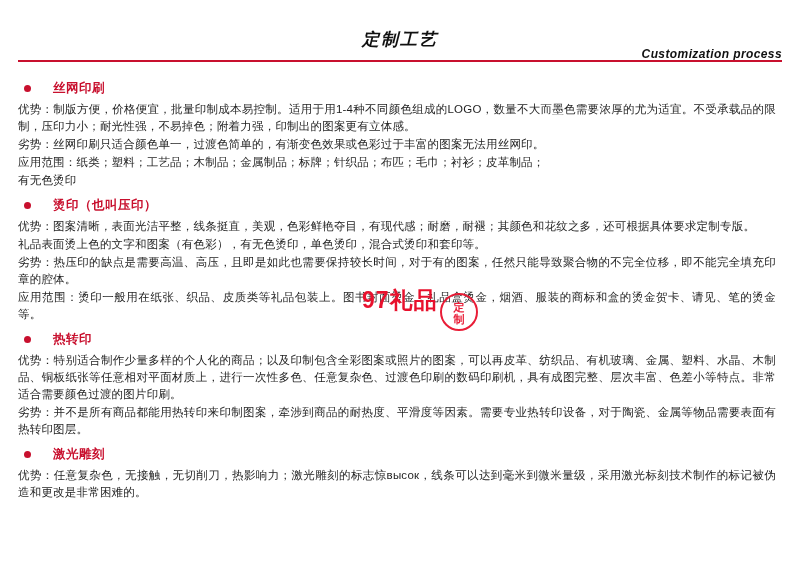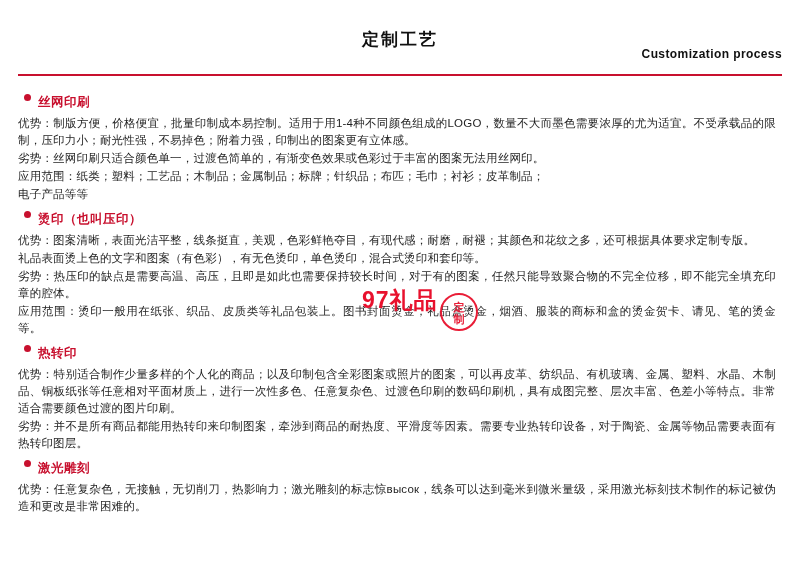--- a/index.html
+++ b/index.html
@@ -19,21 +19,22 @@
     position: relative;
     width: 800px;
     height: 588px;
     box-sizing: border-box;
     padding: 0 18px;
   }
 
   
   .header {
     position: relative;
-    height: 76px;
+    height: 62px;
+    font-style: italic;
   }
   .doc-title {
     text-align: center;
     font-size: 17px;
     font-weight: bold;
     letter-spacing: 2px;
     color: #111;
     padding-top: 28px;
   }
   .doc-subtitle {
@@ -57,22 +58,22 @@
 
   
   .content {
     padding-top: 10px;
   }
   .section {
     margin-bottom: 7px;
   }
   .sec-head {
     display: flex;
-    align-items: flex-start;
-    gap: 7px;
+    align-items: center;
+    gap: 22px;
     margin: 8px 0 4px 6px;
   }
   .bullet {
     width: 7px;
     height: 7px;
     border-radius: 50%;
     background: #c8102e;
     flex: 0 0 auto;
     display: inline-block;
   }
@@ -146,21 +147,21 @@
 
     <div class="section">
       <div class="sec-head">
         <span class="bullet"></span>
         <span class="sec-title">丝网印刷</span>
       </div>
       <div class="sec-body">
         <p class="para">优势：制版方便，价格便宜，批量印制成本易控制。适用于用1-4种不同颜色组成的LOGO，数量不大而墨色需要浓厚的尤为适宜。不受承载品的限制，压印力小；耐光性强，不易掉色；附着力强，印制出的图案更有立体感。</p>
         <p class="para">劣势：丝网印刷只适合颜色单一，过渡色简单的，有渐变色效果或色彩过于丰富的图案无法用丝网印。</p>
         <p class="para">应用范围：纸类；塑料；工艺品；木制品；金属制品；标牌；针织品；布匹；毛巾；衬衫；皮革制品；</p>
-        <p class="para">电子产品等等</p>
+        <p class="para">有无色烫印</p>
       </div>
     </div>
 
     <div class="section">
       <div class="sec-head">
         <span class="bullet"></span>
         <span class="sec-title">烫印（也叫压印）</span>
       </div>
       <div class="sec-body">
         <p class="para">优势：图案清晰，表面光洁平整，线条挺直，美观，色彩鲜艳夺目，有现代感；耐磨，耐褪；其颜色和花纹之多，还可根据具体要求定制专版。</p>

